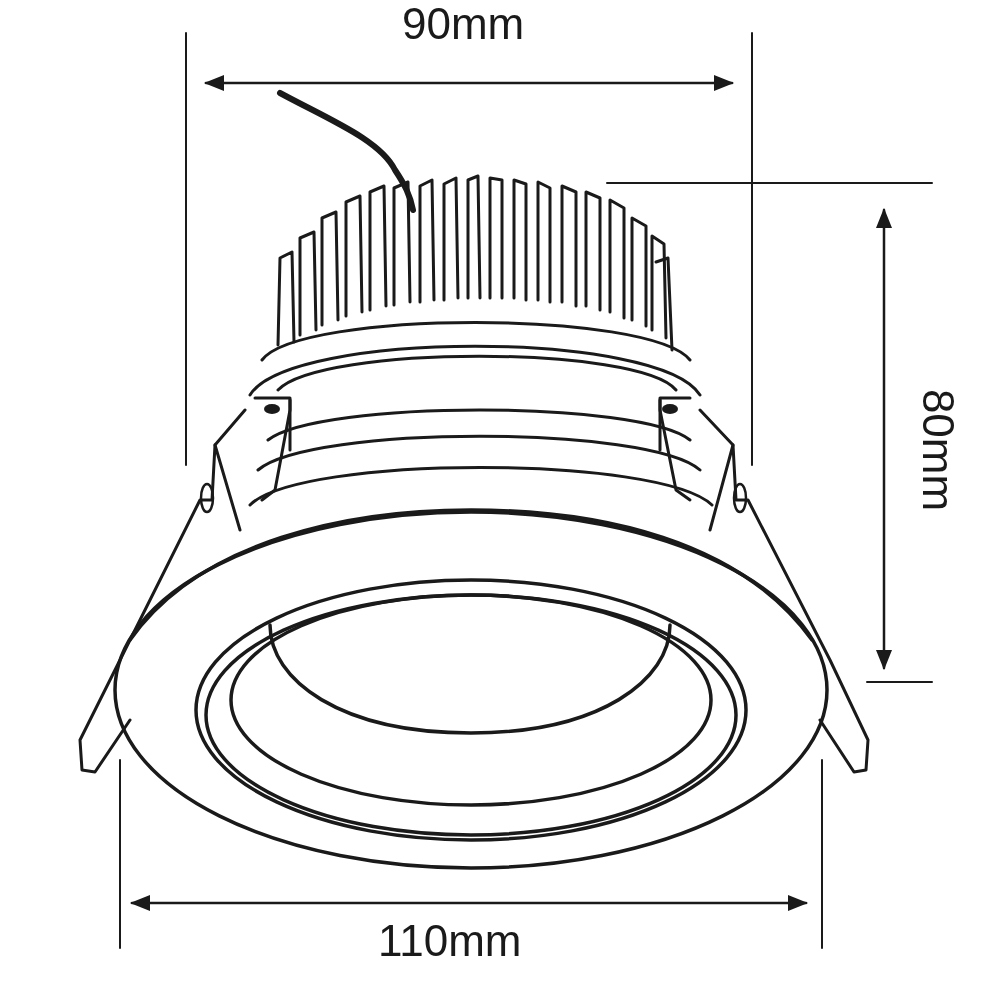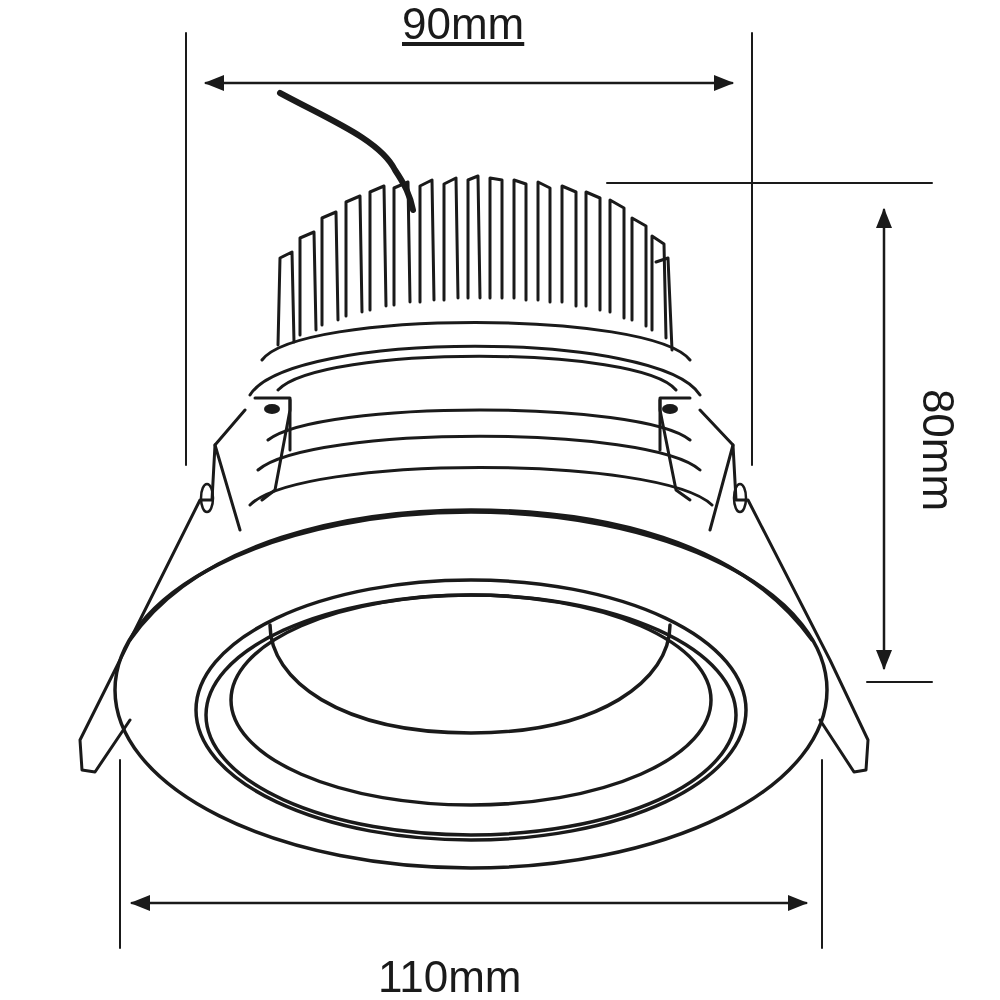--- a/index.html
+++ b/index.html
@@ -6,22 +6,22 @@
   body { width: 1000px; height: 1000px; position: relative; overflow: hidden; }
   #drawing { position: absolute; left: 0; top: 0; width: 1000px; height: 1000px; }
   .dim-label {
     position: absolute;
     font-family: "Liberation Sans", sans-serif;
     font-size: 44px;
     color: #1a1a1a;
     line-height: 1;
     white-space: nowrap;
   }
-  #label-width-top { left: 402px; top: 2px; text-decoration: underline; }
-  #label-width-bottom { left: 378px; top: 955px; }
+  #label-width-top { left: 402px; top: 2px; }
+  #label-width-bottom { left: 378px; top: 919px; }
   #label-height { left: 917px; top: 450px; transform: rotate(90deg); transform-origin: center center; margin-left: -40px; margin-top: -22px; }
 </style>
 </head>
 <body>
 
 <svg id="drawing" viewBox="0 0 1000 1000" xmlns="http://www.w3.org/2000/svg">
   <defs>
     <marker id="arrow" viewBox="0 0 10 10" refX="9" refY="5" markerWidth="8" markerHeight="8" orient="auto-start-reverse">
       <path d="M0,1 L10,5 L0,9 z" fill="#1a1a1a"></path>
     </marker>

